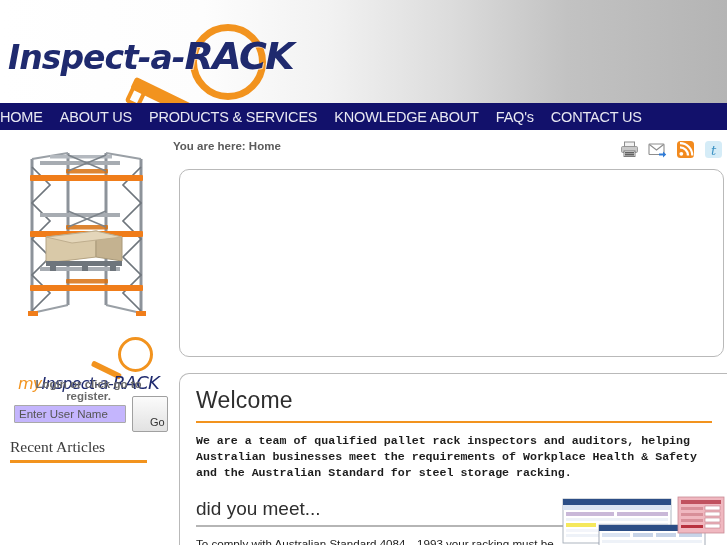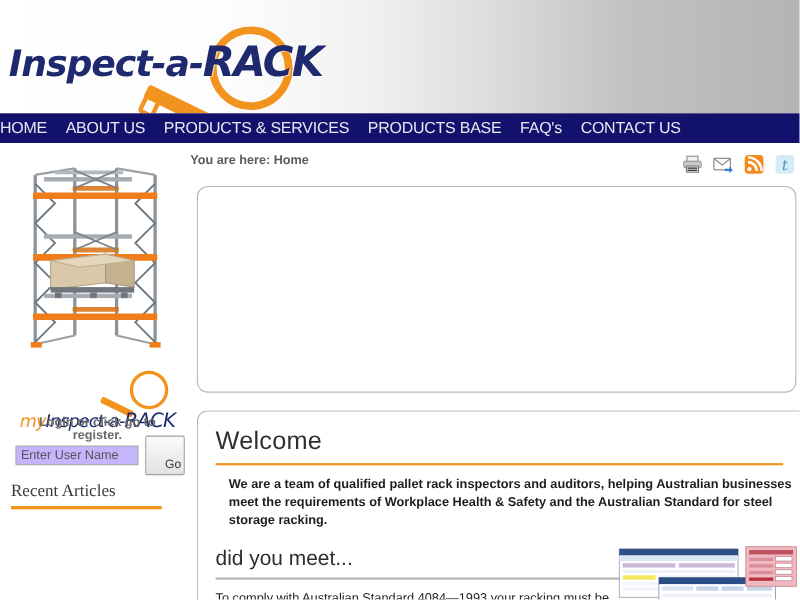--- a/index.html
+++ b/index.html
@@ -262,23 +262,23 @@
   .rule-orange {
     width: 516px; height: 2px;
     background: #f2931e;
     margin-bottom: 10px;
   }
   .lead {
     font-size: 11.6px;
     font-weight: bold;
     color: #1d1d1d;
     line-height: 16px;
-    margin: 0 0 17px 12px;
+    margin: 0 0 17px 0;
     width: 516px;
-    font-family: Liberation Sans, sans-serif;
+    font-family: Liberation Mono, monospace;
   }
   .h-dyk {
     font-size: 19px;
     color: #2e2e2e;
     font-family: "Liberation Sans", sans-serif;
     font-weight: normal;
     margin: 0 0 5px 0;
   }
   .rule-gray {
     width: 450px; height: 2px;
@@ -309,21 +309,21 @@
     <div class="mag-handle"></div>
     <div class="mag-handle-cap"></div>
     <div class="logo-text"><span>Inspect-a-</span><span class="rack">RACK</span></div>
   </div>
 </div>
 
 <div class="nav">
   <div class="nav-item">HOME</div>
   <div class="nav-item">ABOUT US</div>
   <div class="nav-item">PRODUCTS &amp; SERVICES</div>
-  <div class="nav-item">PRODUCTS BASE</div>
+  <div class="nav-item">KNOWLEDGE ABOUT</div>
   <div class="nav-item">FAQ's</div>
   <div class="nav-item">CONTACT US</div>
 </div>
 
 <div class="breadcrumb">You are here: Home</div>
 
 <div class="util-icons">
   <span class="util-icon">
     <svg viewBox="0 0 19 19" width="19" height="19">
       <rect x="4.5" y="2" width="10" height="5" fill="#f2f2f2" stroke="#8d8d8d" stroke-width="1"></rect>

